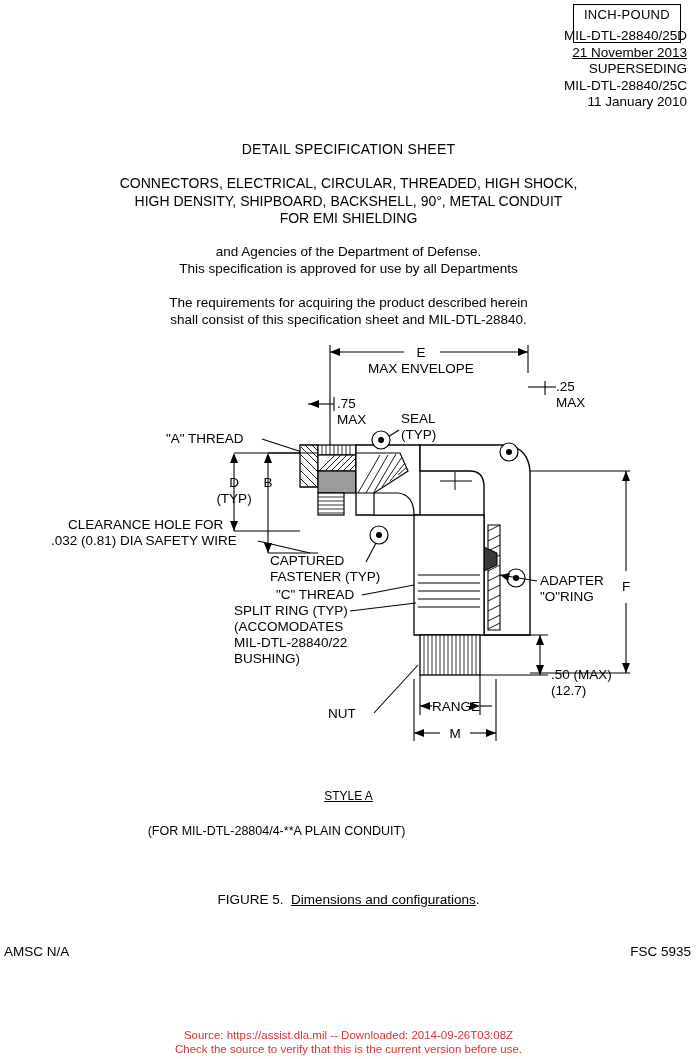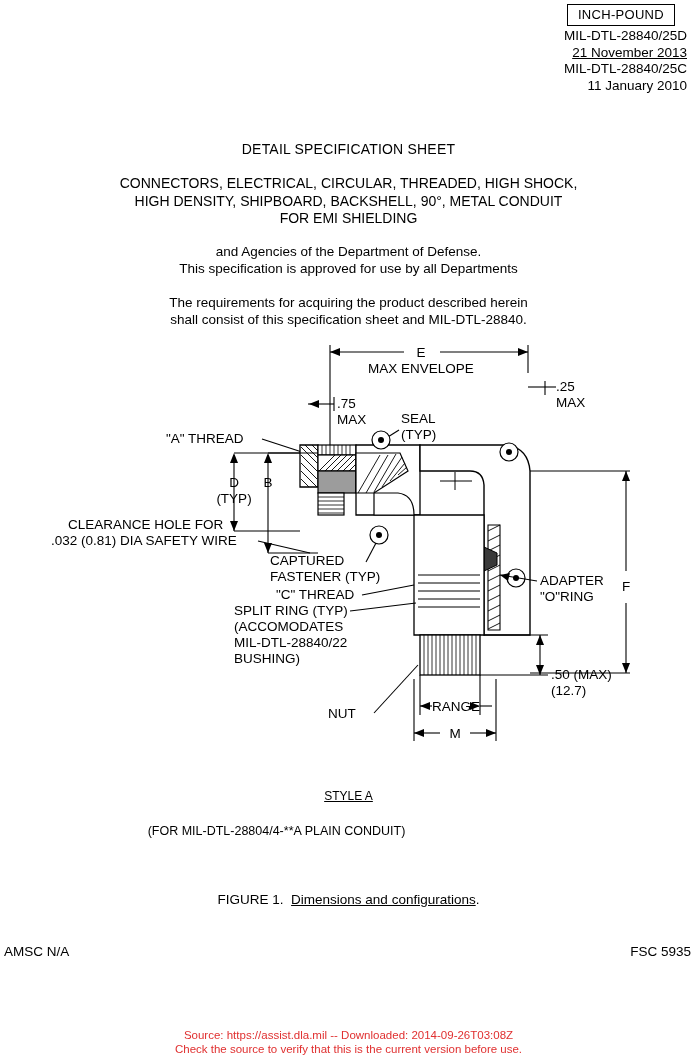--- a/index.html
+++ b/index.html
@@ -18,23 +18,23 @@
   .page {
     position: relative;
     width: 697px;
     height: 1059px;
   }
 
   
   .inch-pound {
     position: absolute;
     top: 4px;
-    right: 22px;
+    right: 16px;
     border: 1px solid #000;
-    padding: 2px 10px 3px 10px;
+    padding: 2px 10px 20px 10px;
     font-size: 13px;
     letter-spacing: 0.3px;
   }
   .hdr-block {
     position: absolute;
     top: 28px;
     right: 10px;
     text-align: right;
     font-size: 13.5px;
     line-height: 16.5px;
@@ -145,20 +145,21 @@
 </head>
 <body>
 
 <div class="page">
 
   <div class="inch-pound">INCH-POUND</div>
 
   <div class="hdr-block">
     <div>MIL-DTL-28840/25D</div>
     <div class="u">21 November 2013</div>
+    <div>SUPERSEDING</div>
     <div>MIL-DTL-28840/25C</div>
     <div>11 January 2010</div>
   </div>
 
   <div class="title-spec">DETAIL SPECIFICATION SHEET</div>
 
   <div class="title-main">
     <div>CONNECTORS, ELECTRICAL, CIRCULAR, THREADED, HIGH SHOCK,</div>
     <div>HIGH DENSITY, SHIPBOARD, BACKSHELL, 90°, METAL CONDUIT</div>
     <div>FOR EMI SHIELDING</div>
@@ -417,21 +418,21 @@
       <text x="455" y="403" font-size="13.5" text-anchor="middle">M</text>
 
     </svg>
   </div>
 
   <div class="style-a"><span>STYLE A</span></div>
 
   <div class="for-plain">(FOR MIL-DTL-28804/4-**A PLAIN CONDUIT)</div>
 
   <div class="figure-caption">
-    <span>FIGURE 1.</span>&nbsp;&nbsp;<span class="cap-u">Dimensions and configurations</span><span>.</span>
+    <span>FIGURE 5.</span>&nbsp;&nbsp;<span class="cap-u">Dimensions and configurations</span><span>.</span>
   </div>
 
   <div class="amsc">AMSC N/A</div>
   <div class="fsc">FSC 5935</div>
 
   <div class="source-note">
     <div>Source: https://assist.dla.mil -- Downloaded: 2014-09-26T03:08Z</div>
     <div>Check the source to verify that this is the current version before use.</div>
   </div>
 

